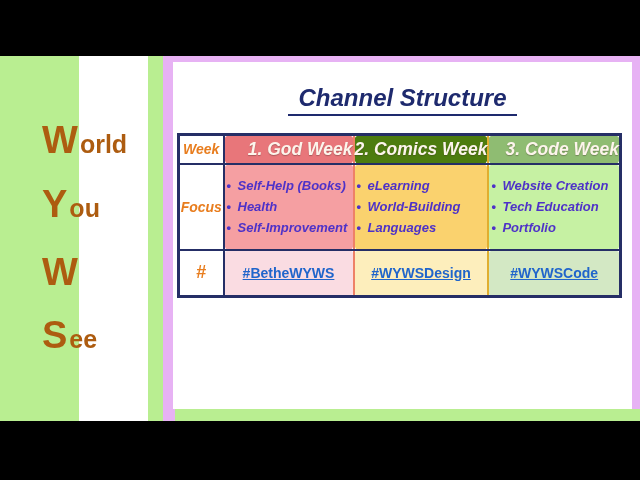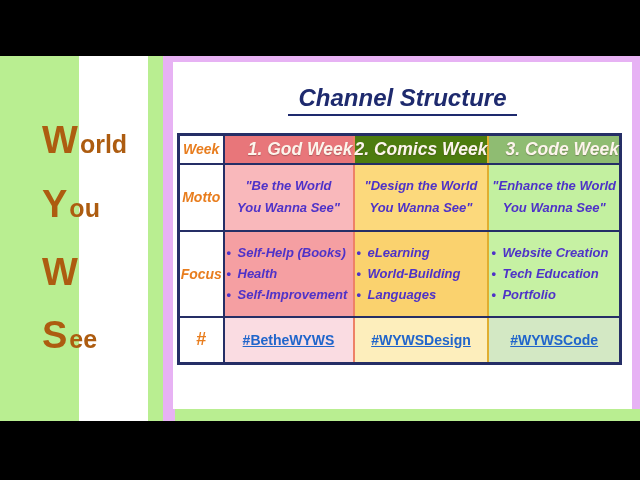--- a/index.html
+++ b/index.html
@@ -23,21 +23,21 @@
   .l1{top:65px;} .l2{top:129px;} .l3{top:197px;} .l4{top:260px;}
 
   .card{position:absolute;left:173px;top:6px;width:459px;height:347px;background:#ffffff;}
 
   .title-wrap{text-align:center;margin-top:22px;}
   .title{display:inline-block;color:#1e2a6e;font-size:24px;font-weight:bold;font-style:italic;
          border-bottom:2px solid #1e2a6e;padding:0 10px 2px 10px;}
 
   table.sched{position:absolute;left:4px;top:71px;border-collapse:collapse;table-layout:fixed;
               border:3px solid #252e66;}
-  td{padding:0;vertical-align:middle;}
+  td{padding:0;vertical-align:middle;border-radius:6px;}
   tr.r-header{height:29px;} tr.r-motto{height:67px;} tr.r-focus{height:86px;} tr.r-hash{height:47px;}
   td{border-bottom:2px solid #252e66;}
   td.c-label{background:#ffffff;border-right:2px solid #252e66;text-align:center;}
   td.c-god{border-right:2px solid #ee8167;}
   td.c-comics{border-right:2px solid #e0ae2f;}
 
   .rowlabel{color:#e87d1e;font-weight:bold;font-style:italic;font-size:14px;}
   .rowlabel-hash{font-size:18px;font-style:normal;}
 
   td.hd{text-align:right;color:#fdf5ec;font-weight:bold;font-style:italic;font-size:17.5px;
@@ -100,37 +100,20 @@
       <tbody>
           <tr class="r-header">
         <td class="c-label">
           <span class="rowlabel">Week</span>
         </td>
         <td class="hd hd-god c-god">1. God Week</td>
         <td class="hd hd-comics c-comics">2. Comics Week</td>
         <td class="hd hd-code">3. Code Week</td>
       </tr>
 
-      <tr class="r-motto">
-        <td class="c-label">
-          <span class="rowlabel">Motto</span>
-        </td>
-        <td class="motto mt-god c-god">
-          <span>"Be the World</span>
-          <span>You Wanna See"</span>
-        </td>
-        <td class="motto mt-comics c-comics">
-          <span>"Design the World</span>
-          <span>You Wanna See"</span>
-        </td>
-        <td class="motto mt-code">
-          <span>"Enhance the World</span>
-          <span>You Wanna See"</span>
-        </td>
-      </tr>
 
       <tr class="r-focus">
         <td class="c-label">
           <span class="rowlabel">Focus</span>
         </td>
         <td class="focus fc-god c-god">
           <div><span class="bullet">•</span><span>Self-Help (Books)</span></div>
           <div><span class="bullet">•</span><span>Health</span></div>
           <div><span class="bullet">•</span><span>Self-Improvement</span></div>
         </td>

